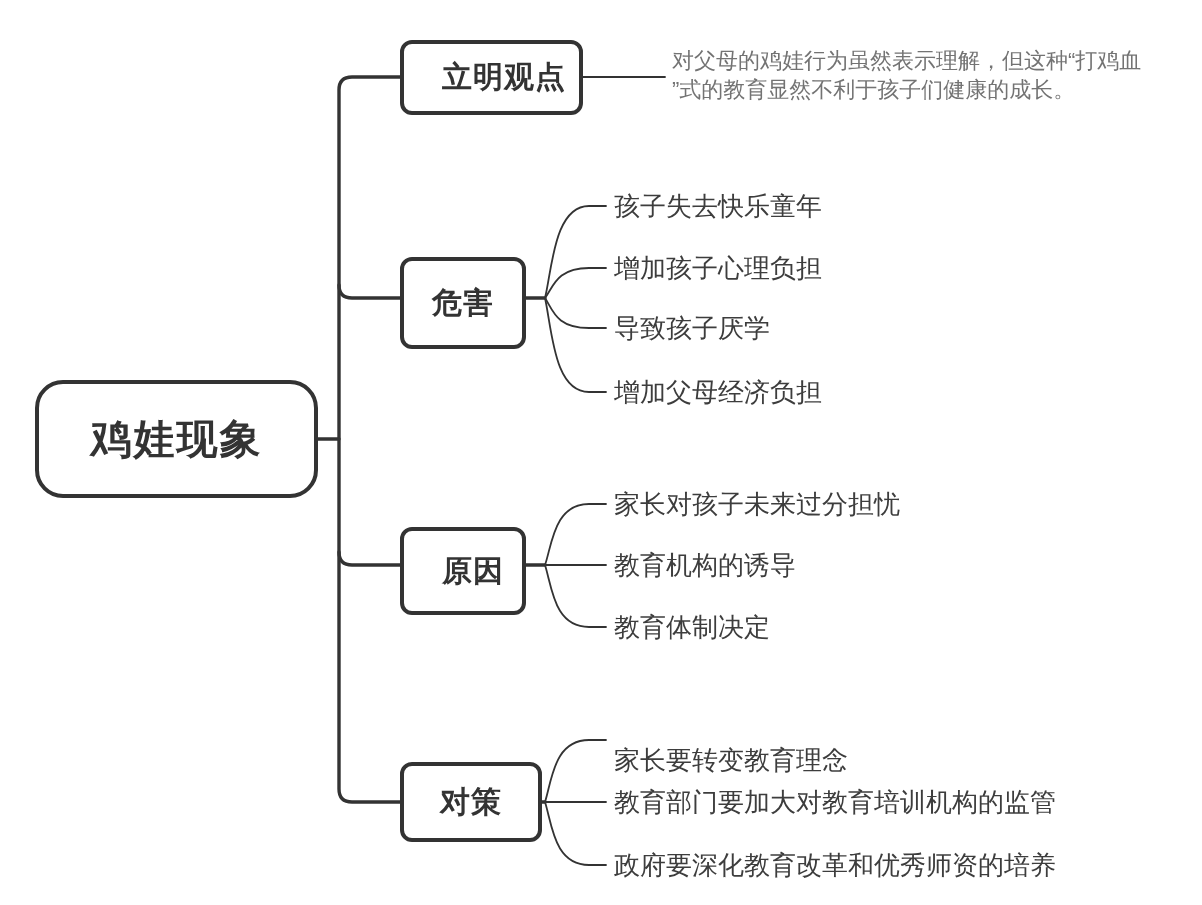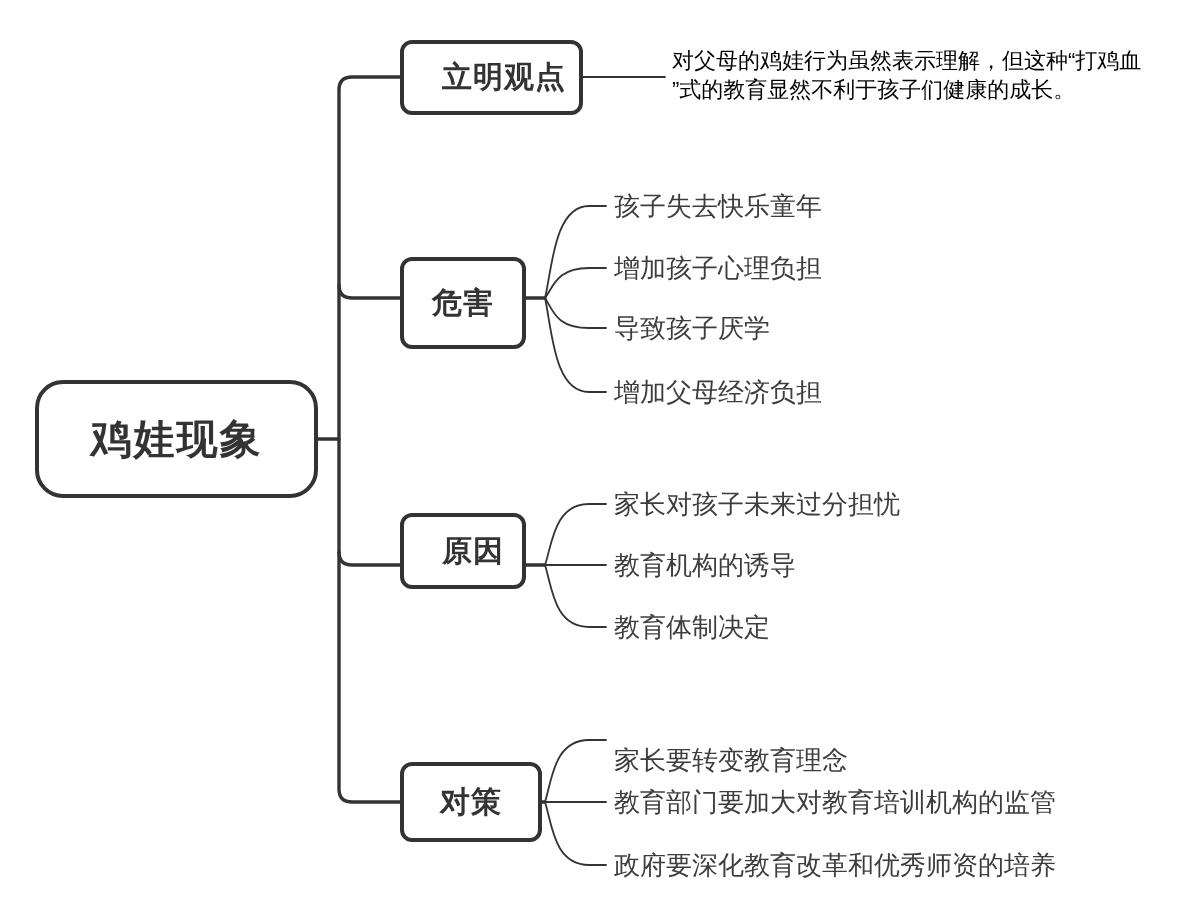--- a/index.html
+++ b/index.html
@@ -12,29 +12,29 @@
     position:absolute;box-sizing:border-box;background:#ffffff;
     border:4px solid #333333;display:flex;align-items:center;justify-content:center;
   }
   .node .label{color:#333333;font-weight:bold;white-space:nowrap;}
   .root-node{left:35px;top:380px;width:283px;height:118px;border-radius:28px;}
   .root-node .label{font-size:41px;letter-spacing:2px;}
   .branch-node{border-radius:12px;}
   .branch-node .label{font-size:30px;letter-spacing:1px;}
   .bn-viewpoint{left:400px;top:40px;width:183px;height:75px;padding-left:25px;}
   .bn-harms{left:400px;top:257px;width:126px;height:92px;font-family:Liberation Serif, serif;}
-  .bn-causes{left:400px;top:513px;width:126px;height:76px;padding-left:20px;}
+  .bn-causes{left:400px;top:527px;width:126px;height:88px;padding-left:20px;}
   .bn-countermeasures{left:400px;top:762px;width:142px;height:80px;}
   .leaf{
     position:absolute;left:614px;height:30px;line-height:30px;
     font-size:26px;color:#3d3d3d;white-space:nowrap;
   }
   .note{
     position:absolute;left:672px;top:46px;width:515px;
-    font-size:22px;line-height:29px;color:#000000;
+    font-size:22px;line-height:29px;color:#737373;
   }
   .note div{white-space:nowrap;}
 </style>
 </head>
 <body>
 
 <div id="canvas">
 
   <svg class="links" viewBox="0 0 1202 905" xmlns="http://www.w3.org/2000/svg">
 

